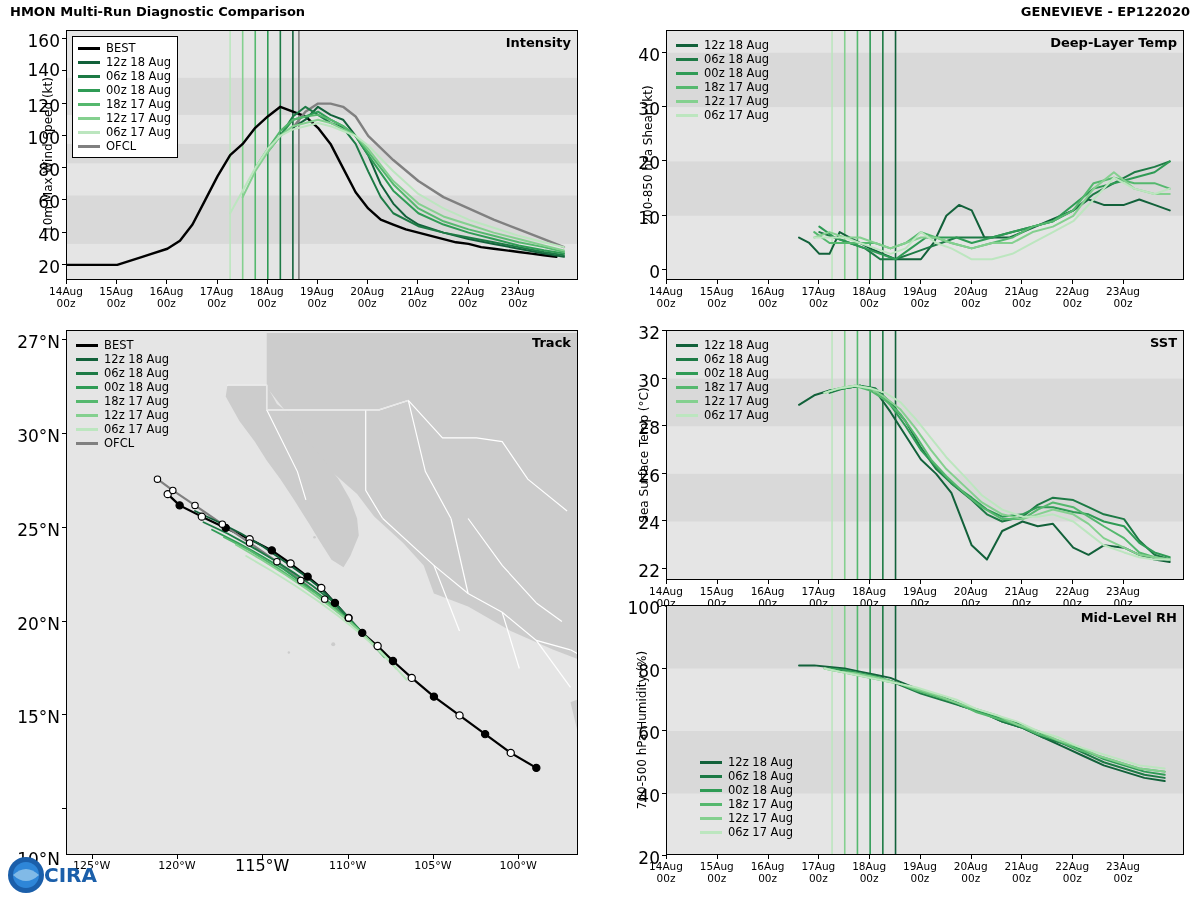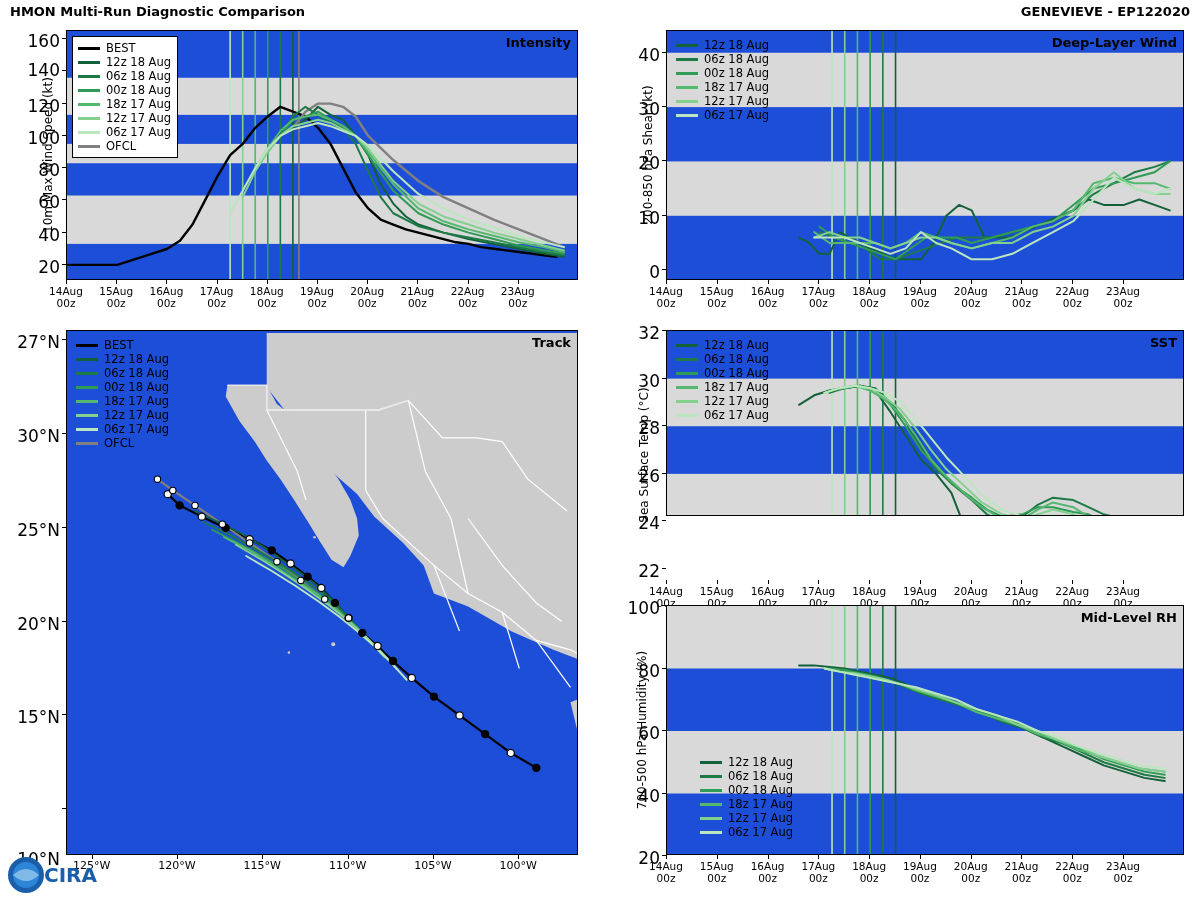--- a/index.html
+++ b/index.html
@@ -12,21 +12,21 @@
     overflow:hidden;
   }
   .title{
     position:absolute;font-weight:bold;font-size:13px;letter-spacing:0px;
   }
   #title-left{left:10px;top:4px;}
   #title-right{right:10px;top:4px;}
 
   .panel{position:absolute;}
   .plotbox{
-    position:absolute;border:1px solid #000;background:#1d4ed8;box-sizing:border-box;
+    position:absolute;border:1px solid #000;background:#e5e5e5;box-sizing:border-box;
     overflow:hidden;
   }
   .corner-label{
     position:absolute;right:6px;top:4px;font-weight:bold;font-size:13px;color:#000;
   }
   .axis-y-label{
     position:absolute;font-size:12px;
     transform-origin:center center;
     white-space:nowrap;
   }
@@ -165,21 +165,21 @@
         <line x1="203.1372549019608" y1="0" x2="203.1372549019608" y2="250" stroke="#2f9b55" stroke-width="1.6"></line>
         <line x1="215.83333333333334" y1="0" x2="215.83333333333334" y2="250" stroke="#1d7a45" stroke-width="1.6"></line>
         <line x1="228.5294117647059" y1="0" x2="228.5294117647059" y2="250" stroke="#12613a" stroke-width="1.6"></line>
         <path d="M132.04 206.52 L142.20 211.96 L152.35 222.83 L162.51 222.83 L172.67 201.09 L182.82 206.52 L192.98 211.96 L203.14 217.39 L215.83 222.83 L228.53 228.26 L241.23 228.26 L253.92 228.26 L266.62 211.96 L279.31 184.78 L292.01 173.91 L304.71 179.35 L317.40 206.52 L330.10 206.52 L342.79 206.52 L355.49 201.09 L380.88 190.22 L406.27 179.35 L421.51 168.48 L436.75 173.91 L457.06 173.91 L472.29 168.48 L487.53 173.91 L502.76 179.35 " fill="none" stroke="#12613a" stroke-width="2" stroke-linejoin="round" stroke-linecap="round"></path>
         <path d="M152.35 201.09 L167.59 206.52 L182.82 211.96 L198.06 217.39 L213.29 228.26 L228.53 228.26 L243.76 222.83 L259.00 217.39 L274.24 211.96 L289.47 206.52 L304.71 206.52 L325.02 206.52 L345.33 201.09 L365.65 195.65 L385.96 190.22 L406.27 179.35 L426.59 163.04 L446.90 152.17 L467.22 141.30 L487.53 135.87 L502.76 130.43 " fill="none" stroke="#1d7a45" stroke-width="2" stroke-linejoin="round" stroke-linecap="round"></path>
         <path d="M152.35 195.65 L167.59 206.52 L182.82 211.96 L198.06 217.39 L213.29 222.83 L228.53 228.26 L243.76 217.39 L259.00 206.52 L274.24 206.52 L289.47 206.52 L304.71 211.96 L325.02 206.52 L345.33 201.09 L365.65 195.65 L385.96 190.22 L406.27 173.91 L426.59 157.61 L446.90 152.17 L467.22 146.74 L487.53 141.30 L502.76 130.43 " fill="none" stroke="#2f9b55" stroke-width="2" stroke-linejoin="round" stroke-linecap="round"></path>
         <path d="M147.27 201.09 L162.51 211.96 L177.75 211.96 L192.98 211.96 L208.22 211.96 L223.45 217.39 L238.69 211.96 L253.92 201.09 L269.16 206.52 L284.39 211.96 L304.71 217.39 L325.02 211.96 L345.33 206.52 L365.65 195.65 L385.96 190.22 L406.27 179.35 L426.59 152.17 L446.90 146.74 L467.22 152.17 L487.53 152.17 L502.76 157.61 " fill="none" stroke="#55b86e" stroke-width="2" stroke-linejoin="round" stroke-linecap="round"></path>
         <path d="M147.27 206.52 L162.51 201.09 L177.75 206.52 L192.98 206.52 L208.22 211.96 L223.45 217.39 L238.69 211.96 L253.92 206.52 L269.16 206.52 L284.39 211.96 L304.71 217.39 L325.02 211.96 L345.33 211.96 L365.65 201.09 L385.96 195.65 L406.27 184.78 L426.59 157.61 L446.90 141.30 L467.22 157.61 L487.53 163.04 L502.76 163.04 " fill="none" stroke="#84d08f" stroke-width="2" stroke-linejoin="round" stroke-linecap="round"></path>
         <path d="M147.27 206.52 L162.51 206.52 L177.75 206.52 L192.98 211.96 L208.22 217.39 L223.45 222.83 L238.69 217.39 L253.92 201.09 L269.16 211.96 L284.39 217.39 L304.71 228.26 L325.02 228.26 L345.33 222.83 L365.65 211.96 L385.96 201.09 L406.27 190.22 L426.59 168.48 L446.90 146.74 L467.22 157.61 L487.53 163.04 L502.76 157.61 " fill="none" stroke="#bce6bf" stroke-width="2" stroke-linejoin="round" stroke-linecap="round"></path>
       </svg>
-    <div class="corner-label">Deep-Layer Wind</div>
+    <div class="corner-label">Deep-Layer Temp</div>
   </div>
   <div class="legend" id="legend-shear" style="left:676px;top:38px;">
       <div class="legend-row">
         <span class="legend-swatch" style="background: rgb(18, 97, 58);"></span>
         <span class="legend-text">12z 18 Aug</span>
       </div>
       <div class="legend-row">
         <span class="legend-swatch" style="background: rgb(29, 122, 69);"></span>
         <span class="legend-text">06z 18 Aug</span>
       </div>
@@ -231,21 +231,21 @@
       <div class="tick-x" style="left: 991.49px; width: 60px; top: 285px;">21Aug<br>00z</div>
       <div class="tickmark" style="left: 1021.49px; top: 280px; width: 1px; height: 4px;"></div>
       <div class="tick-x" style="left: 1042.27px; width: 60px; top: 285px;">22Aug<br>00z</div>
       <div class="tickmark" style="left: 1072.27px; top: 280px; width: 1px; height: 4px;"></div>
       <div class="tick-x" style="left: 1093.06px; width: 60px; top: 285px;">23Aug<br>00z</div>
       <div class="tickmark" style="left: 1123.06px; top: 280px; width: 1px; height: 4px;"></div>
     </div>
 </div>
 
 <div class="panel">
-  <div class="plotbox" id="box-sst" style="left:666px;top:330px;width:518px;height:186px;">
+  <div class="plotbox" id="box-sst" style="left:666px;top:330px;width:518px;height:250px;">
     <svg id="svg-sst" width="518" height="250">
         <rect x="0" y="142.85714285714286" width="518" height="47.61904761904762" fill="#d9d9d9"></rect>
         <rect x="0" y="47.61904761904762" width="518" height="47.61904761904762" fill="#d9d9d9"></rect>
         <line x1="165.04901960784315" y1="0" x2="165.04901960784315" y2="250" stroke="#bce6bf" stroke-width="1.6"></line>
         <line x1="177.7450980392157" y1="0" x2="177.7450980392157" y2="250" stroke="#84d08f" stroke-width="1.6"></line>
         <line x1="190.44117647058826" y1="0" x2="190.44117647058826" y2="250" stroke="#55b86e" stroke-width="1.6"></line>
         <line x1="203.1372549019608" y1="0" x2="203.1372549019608" y2="250" stroke="#2f9b55" stroke-width="1.6"></line>
         <line x1="215.83333333333334" y1="0" x2="215.83333333333334" y2="250" stroke="#1d7a45" stroke-width="1.6"></line>
         <line x1="228.5294117647059" y1="0" x2="228.5294117647059" y2="250" stroke="#12613a" stroke-width="1.6"></line>
         <path d="M132.04 73.81 L147.27 64.29 L162.51 59.52 L177.75 57.14 L192.98 54.76 L208.22 59.52 L223.45 80.95 L238.69 104.76 L253.92 128.57 L269.16 142.86 L284.39 161.90 L304.71 214.29 L319.94 228.57 L335.18 200.00 L355.49 190.48 L370.73 195.24 L385.96 192.86 L406.27 216.67 L421.51 223.81 L436.75 214.29 L457.06 216.67 L472.29 223.81 L487.53 228.57 L502.76 230.95 " fill="none" stroke="#12613a" stroke-width="2" stroke-linejoin="round" stroke-linecap="round"></path>
@@ -514,21 +514,21 @@
       <div class="tick-y" style="left: 14px; width: 46px; top: 426.125px;">30°N</div>
       <div class="tickmark" style="left: 62px; top: 433.125px; width: 4px; height: 1px;"></div>
       <div class="tick-y" style="left: 14px; width: 46px; top: 332.375px;">27°N</div>
       <div class="tickmark" style="left: 62px; top: 339.375px; width: 4px; height: 1px;"></div>
     </div>
   <div id="xticks-track">
       <div class="tick-x" style="left: 61.6px; width: 60px; top: 860px; font-size: 11px;">125°W</div>
       <div class="tickmark" style="left: 91.6px; top: 855px; width: 1px; height: 4px;"></div>
       <div class="tick-x" style="left: 146.933px; width: 60px; top: 860px; font-size: 11px;">120°W</div>
       <div class="tickmark" style="left: 176.933px; top: 855px; width: 1px; height: 4px;"></div>
-      <div class="tick-x" style="left: 232.267px; width: 60px; top: 860px; font-size: 11px;">115°W</div>
+      <div class="tick-x" style="left: 232.267px; width: 60px; top: 860px; font-size: 16px;">115°W</div>
       <div class="tickmark" style="left: 262.267px; top: 855px; width: 1px; height: 4px;"></div>
       <div class="tick-x" style="left: 317.6px; width: 60px; top: 860px; font-size: 11px;">110°W</div>
       <div class="tickmark" style="left: 347.6px; top: 855px; width: 1px; height: 4px;"></div>
       <div class="tick-x" style="left: 402.933px; width: 60px; top: 860px; font-size: 11px;">105°W</div>
       <div class="tickmark" style="left: 432.933px; top: 855px; width: 1px; height: 4px;"></div>
       <div class="tick-x" style="left: 488.267px; width: 60px; top: 860px; font-size: 11px;">100°W</div>
       <div class="tickmark" style="left: 518.267px; top: 855px; width: 1px; height: 4px;"></div>
     </div>
 </div>
 

